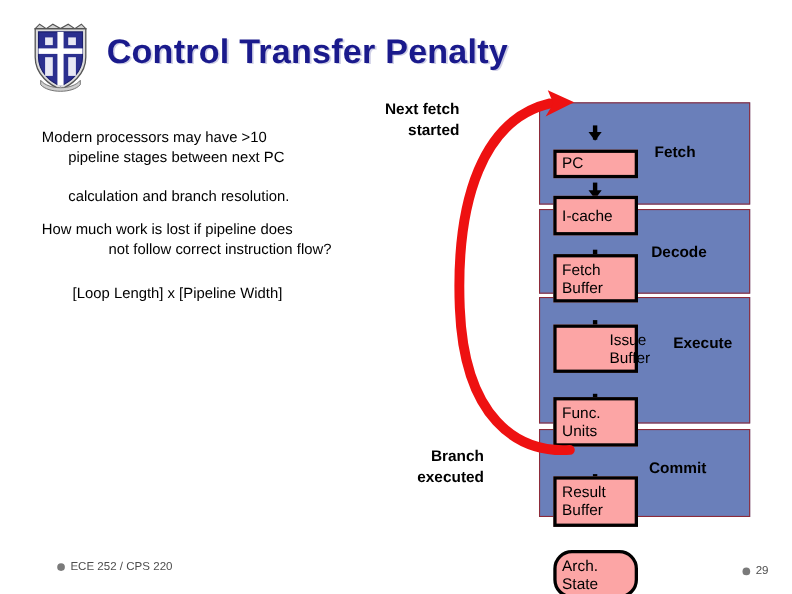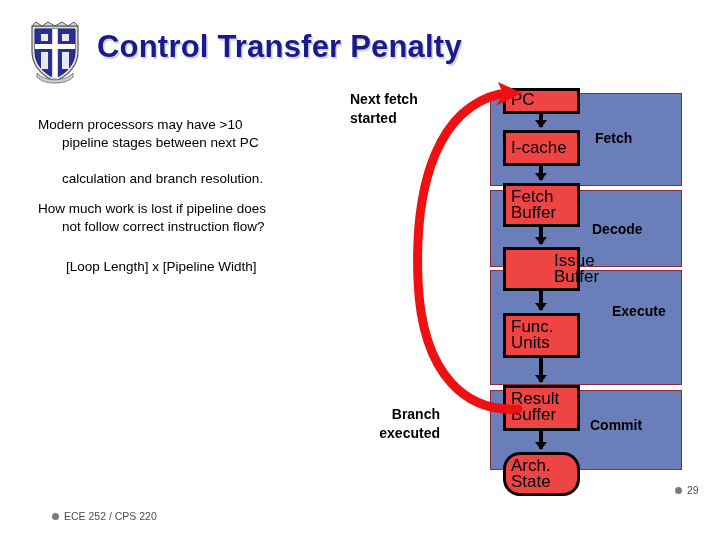--- a/index.html
+++ b/index.html
@@ -29,69 +29,70 @@
   .body-block{
     position:absolute;
     color:#000;
     font-size:13.5px;
     line-height:18px;
     white-space:pre-line;
   }
   #para1{left:38px;top:98px;width:300px;text-indent:0;}
   #para1 .ln2,#para1 .ln3{display:block;padding-left:24px;}
   #para2{left:38px;top:182px;width:300px;}
-  #para2 .ln2{display:block;padding-left:24px;}
+  #para2 .ln2{display:block;padding-left:24px;text-align:center;}
   #para3{left:38px;top:258px;width:300px;margin-left:28px;}
 
   
   .anno{position:absolute;font-size:14px;font-weight:bold;color:#000;line-height:19px;}
-  #anno-next{left:350px;top:90px;text-align:left;}
+  #anno-next{left:350px;top:90px;text-align:right;}
   #anno-branch{left:330px;top:405px;width:110px;text-align:right;}
 
   
   .band{
     position:absolute;left:490px;width:192px;
     background:#6a7fba;
     border:1px solid #8d2b3a;
     box-sizing:border-box;
   }
   .band-label{
     position:absolute;
     font-size:14px;font-weight:bold;color:#000;
     white-space:nowrap;
   }
 
   
   .pbox{
     position:absolute;left:503px;width:77px;
-    background:#ef4444;
+    background:#fca5a5;
     border:3px solid #000;
     box-sizing:border-box;
-    font-size:17px;font-weight:normal;color:#000;
+    font-size:14px;font-weight:normal;color:#000;
     line-height:16px;
     padding:3px 0 0 5px;
+    margin-top:48px;
   }
 
   
   .conn{position:absolute;left:539px;width:4px;background:#000;}
   .conn::after{
     content:"";position:absolute;left:-4px;bottom:-1px;
     width:0;height:0;
     border-left:6px solid transparent;
     border-right:6px solid transparent;
     border-top:8px solid #000;
   }
 
   
   #redcurve{position:absolute;left:400px;top:80px;width:130px;height:350px;}
 
   
   .foot{position:absolute;font-size:10.5px;color:#4d4d4d;white-space:nowrap;}
   #foot-left{left:52px;top:509px;}
-  #foot-right{left:675px;top:483px;}
+  #foot-right{left:675px;top:513px;}
   .fbul{
     display:inline-block;width:7px;height:7px;border-radius:50%;
     background:#7a7a7a;margin-right:5px;vertical-align:middle;
   }
   .ftxt{vertical-align:middle;}
 </style>
 </head>
 <body>
 
 <div id="slide">

